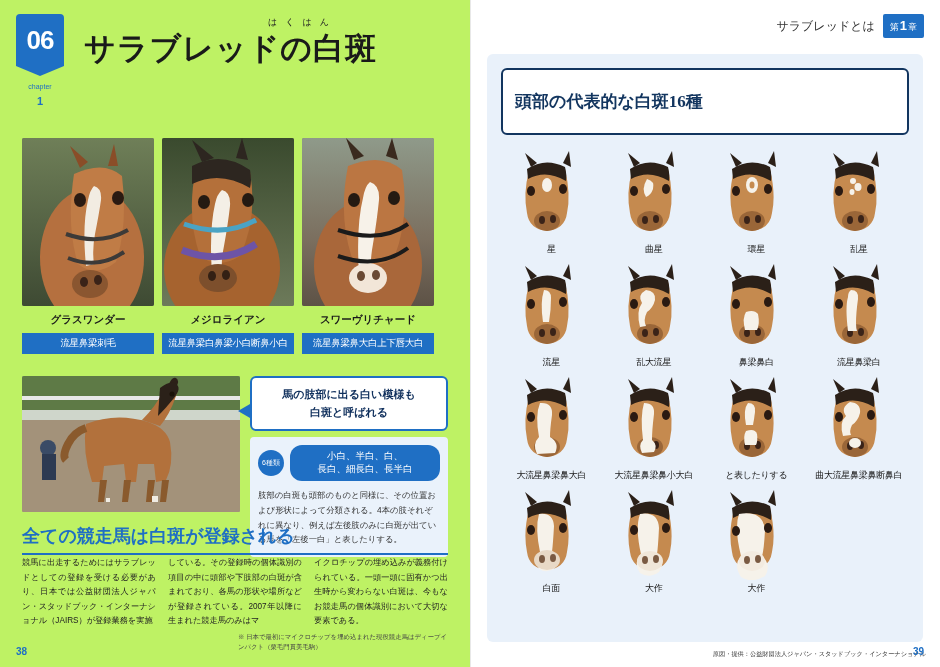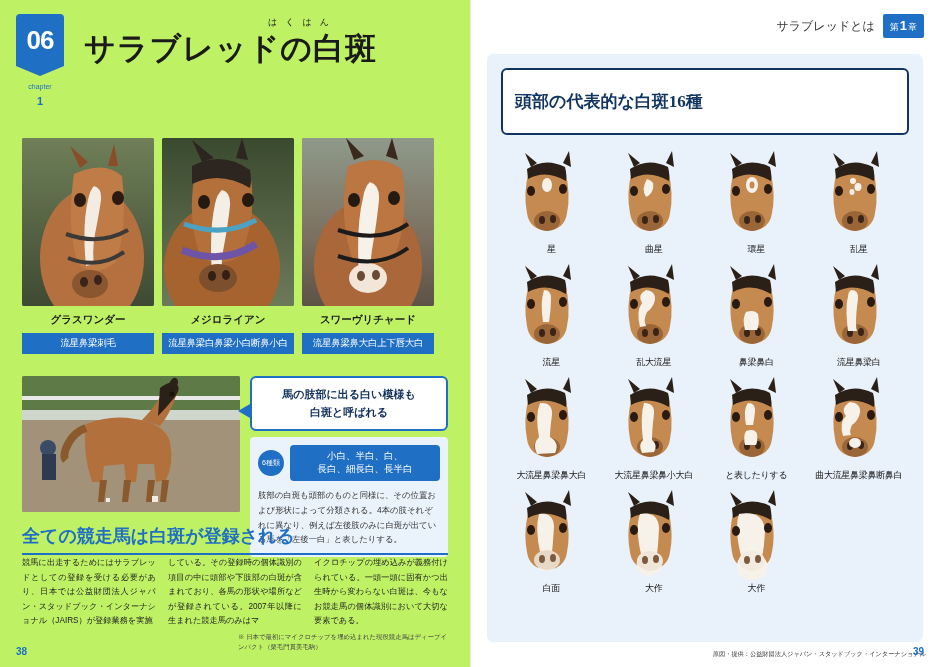--- a/index.html
+++ b/index.html
@@ -163,21 +163,21 @@
     width: 26px; height: 26px;
     font-size: 7px;
     display:flex; align-items:center; justify-content:center;
     flex: 0 0 26px;
     line-height: 1.1;
     text-align:center;
   }
   .pill {
     flex: 1;
     background: #1f6fc4; color: #fff;
-    border-radius: 4px;
+    border-radius: 12px;
     font-size: 9.5px;
     padding: 5px 4px;
     text-align: center;
   }
   .callout-text {
     margin-top: 7px;
     font-size: 8.4px;
     line-height: 1.75;
     color: #333;
   }

